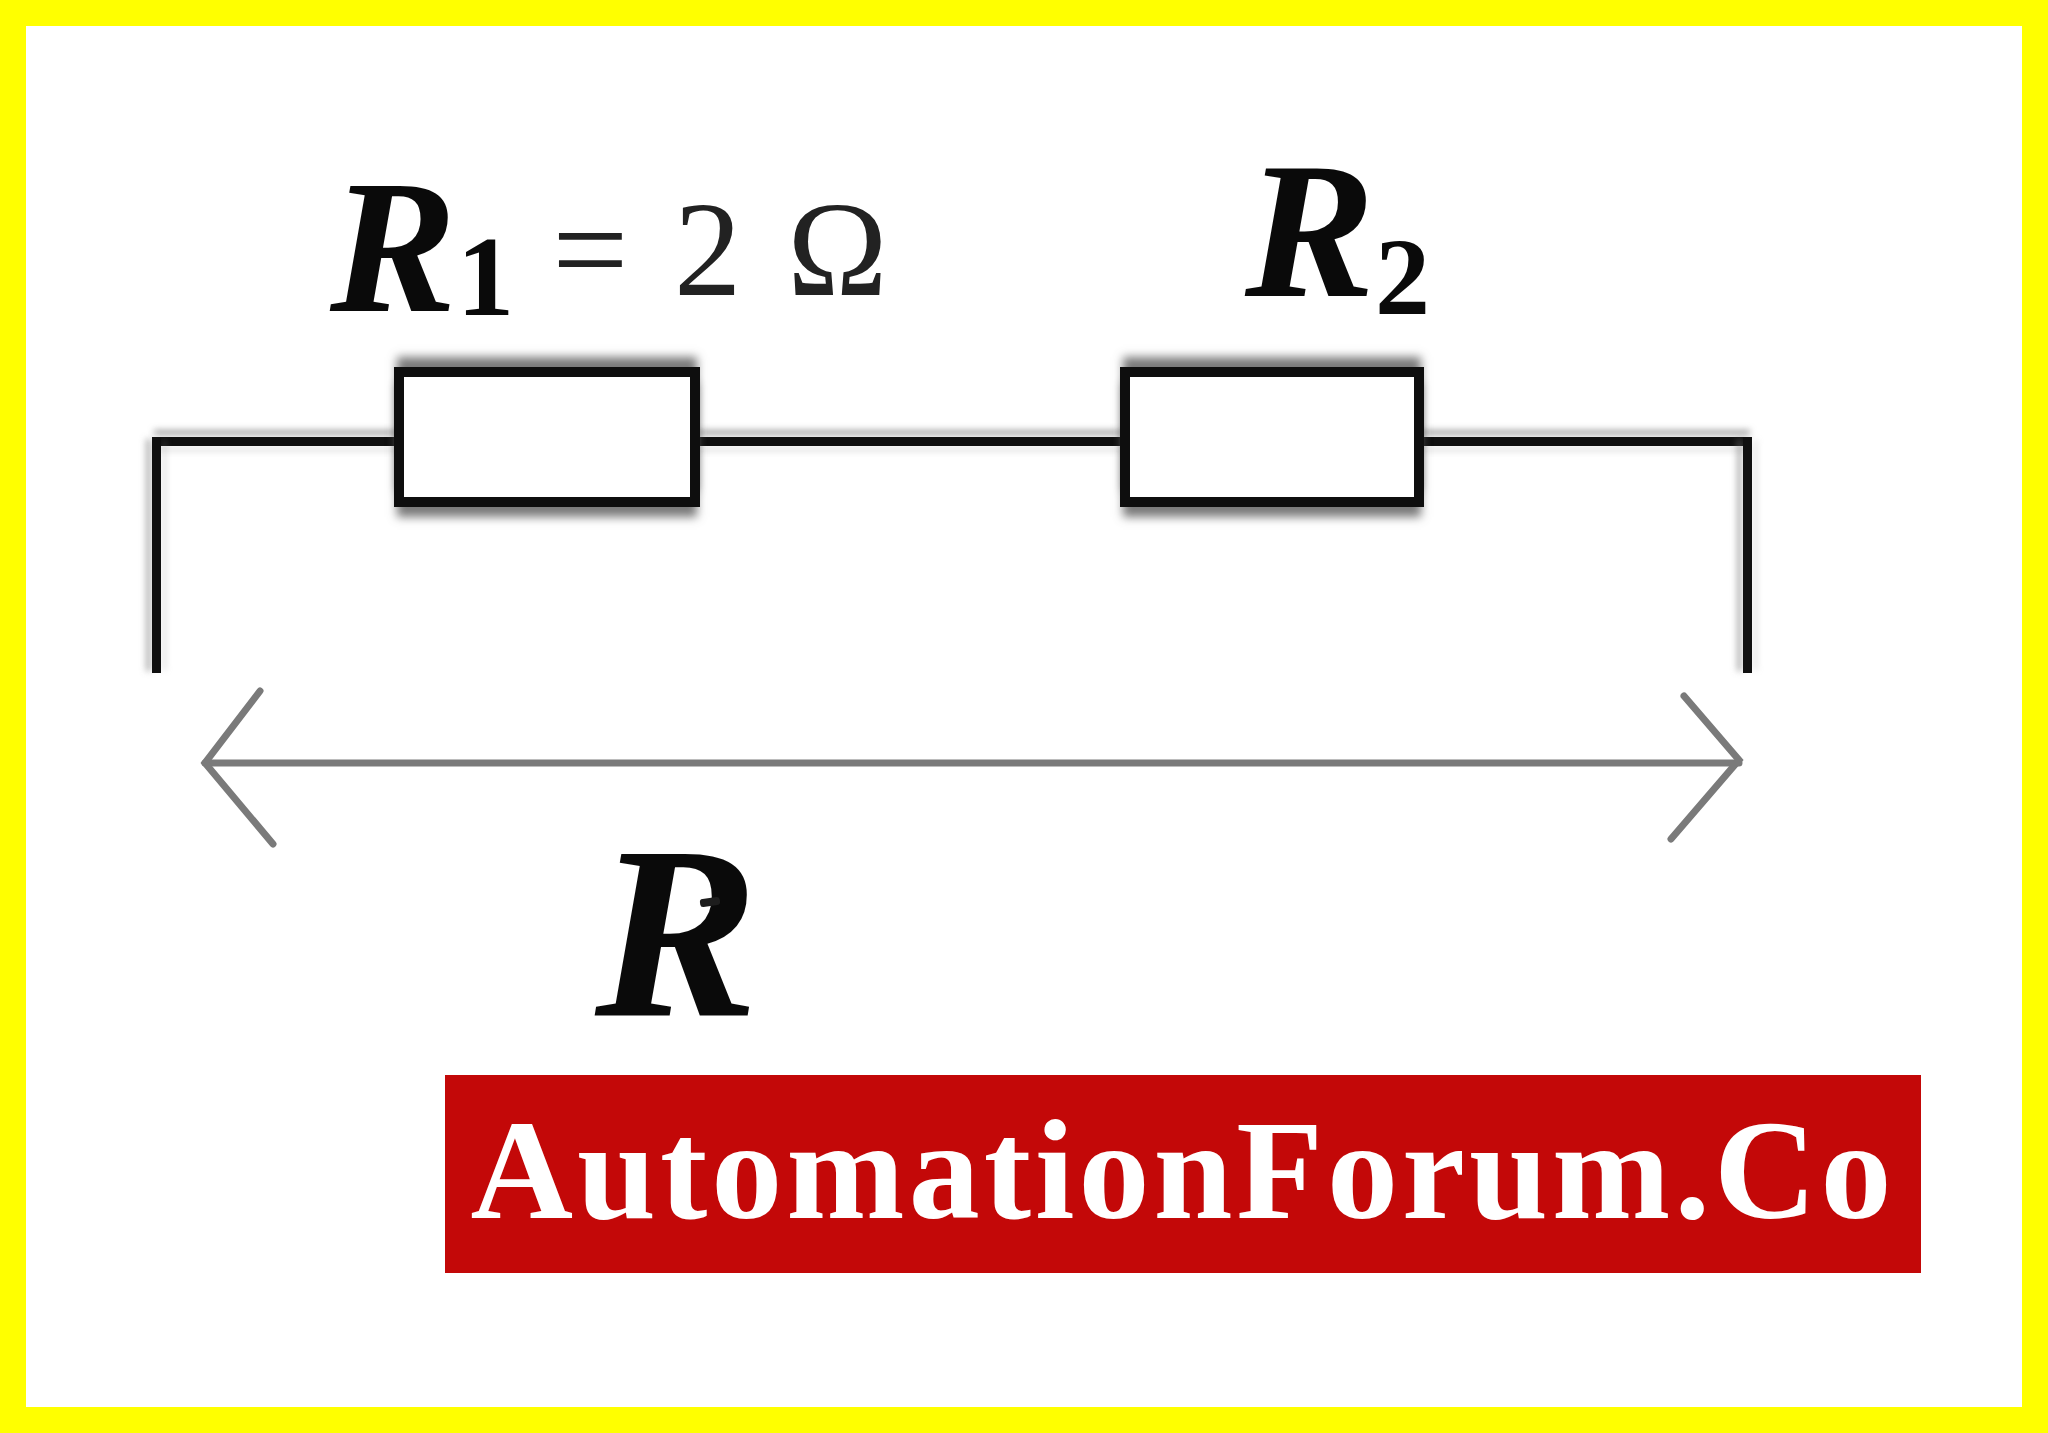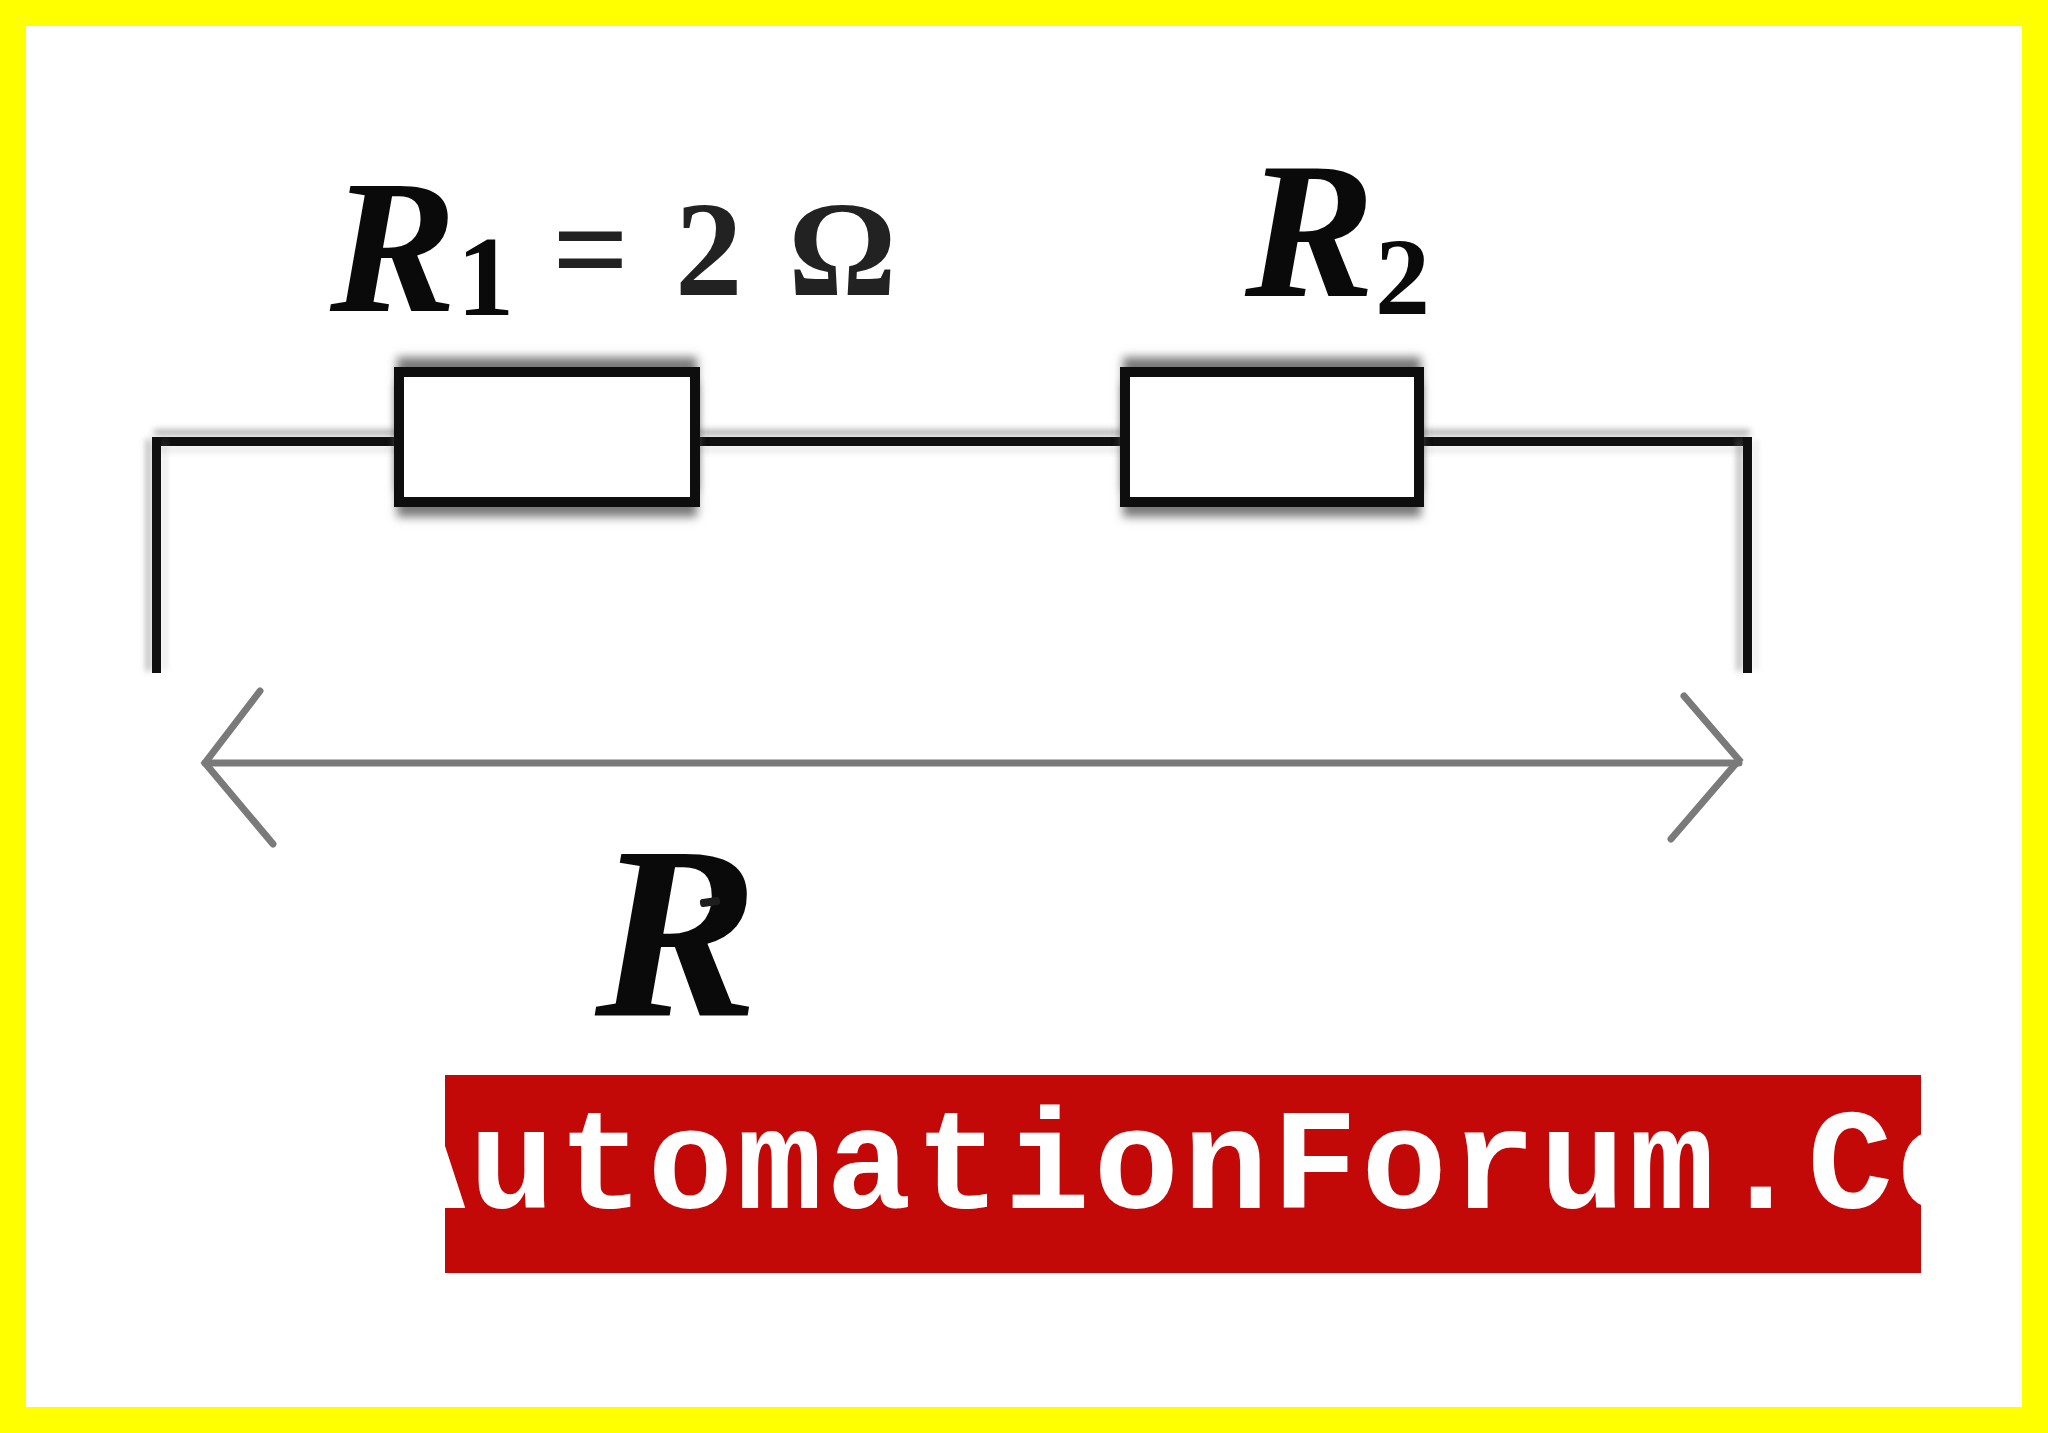--- a/index.html
+++ b/index.html
@@ -41,40 +41,40 @@
   }
   
   .clabel{
     position:absolute;display:flex;align-items:baseline;
     color:#0a0a0a;white-space:nowrap;z-index:3;
   }
   .r-main{font-style:italic;font-weight:bold;}
   .r-sub{font-weight:bold;}
   .lbl-r1 .r-main{font-size:190px;}
   .lbl-r1 .r-sub{font-size:115px;transform:translateY(4px);}
-  .lbl-r1 .r-value{font-size:135px;font-weight:bold;color:#222;margin-left:38px;transform:translateY(-16px);letter-spacing:6px;margin-top:29px;}
+  .lbl-r1 .r-value{font-size:135px;font-weight:normal;color:#222;margin-left:38px;transform:translateY(-16px);letter-spacing:6px;margin-top:29px;}
   .lbl-r2 .r-main{font-size:195px;}
   .lbl-r2 .r-sub{font-size:110px;transform:translateY(18px);}
   .lbl-req .r-main{font-size:245px;}
   .lbl-req .r-sub{font-size:130px;font-weight:bold;transform:translateY(4px);margin-left:6px;}
   .stray-mark{
     position:absolute;left:700px;top:898px;width:20px;height:8px;
     background:#1d1d1d;transform:rotate(-8deg);border-radius:3px;z-index:3;
   }
   
   .arrow-svg{position:absolute;inset:0;z-index:1;}
   
   .banner{
     position:absolute;left:445px;top:1075px;width:1476px;height:198px;
     display:flex;align-items:center;justify-content:center;
     z-index:4;filter:blur(0.4px);
   }
   .banner-text{
     font-weight:bold;font-size:142px;letter-spacing:4px;
-    white-space:nowrap;transform:translateY(-4px);font-family:Liberation Mono, monospace;
+    white-space:nowrap;transform:translateY(-4px);
   }
 </style>
 </head>
 <body>
 
 <div class="stage" style="background: rgb(255, 255, 255);">
 
   <div class="soft">
 
     <div class="wire-h" style="left: 152px; top: 437px; width: 250px; background: rgb(16, 16, 16);"></div>

